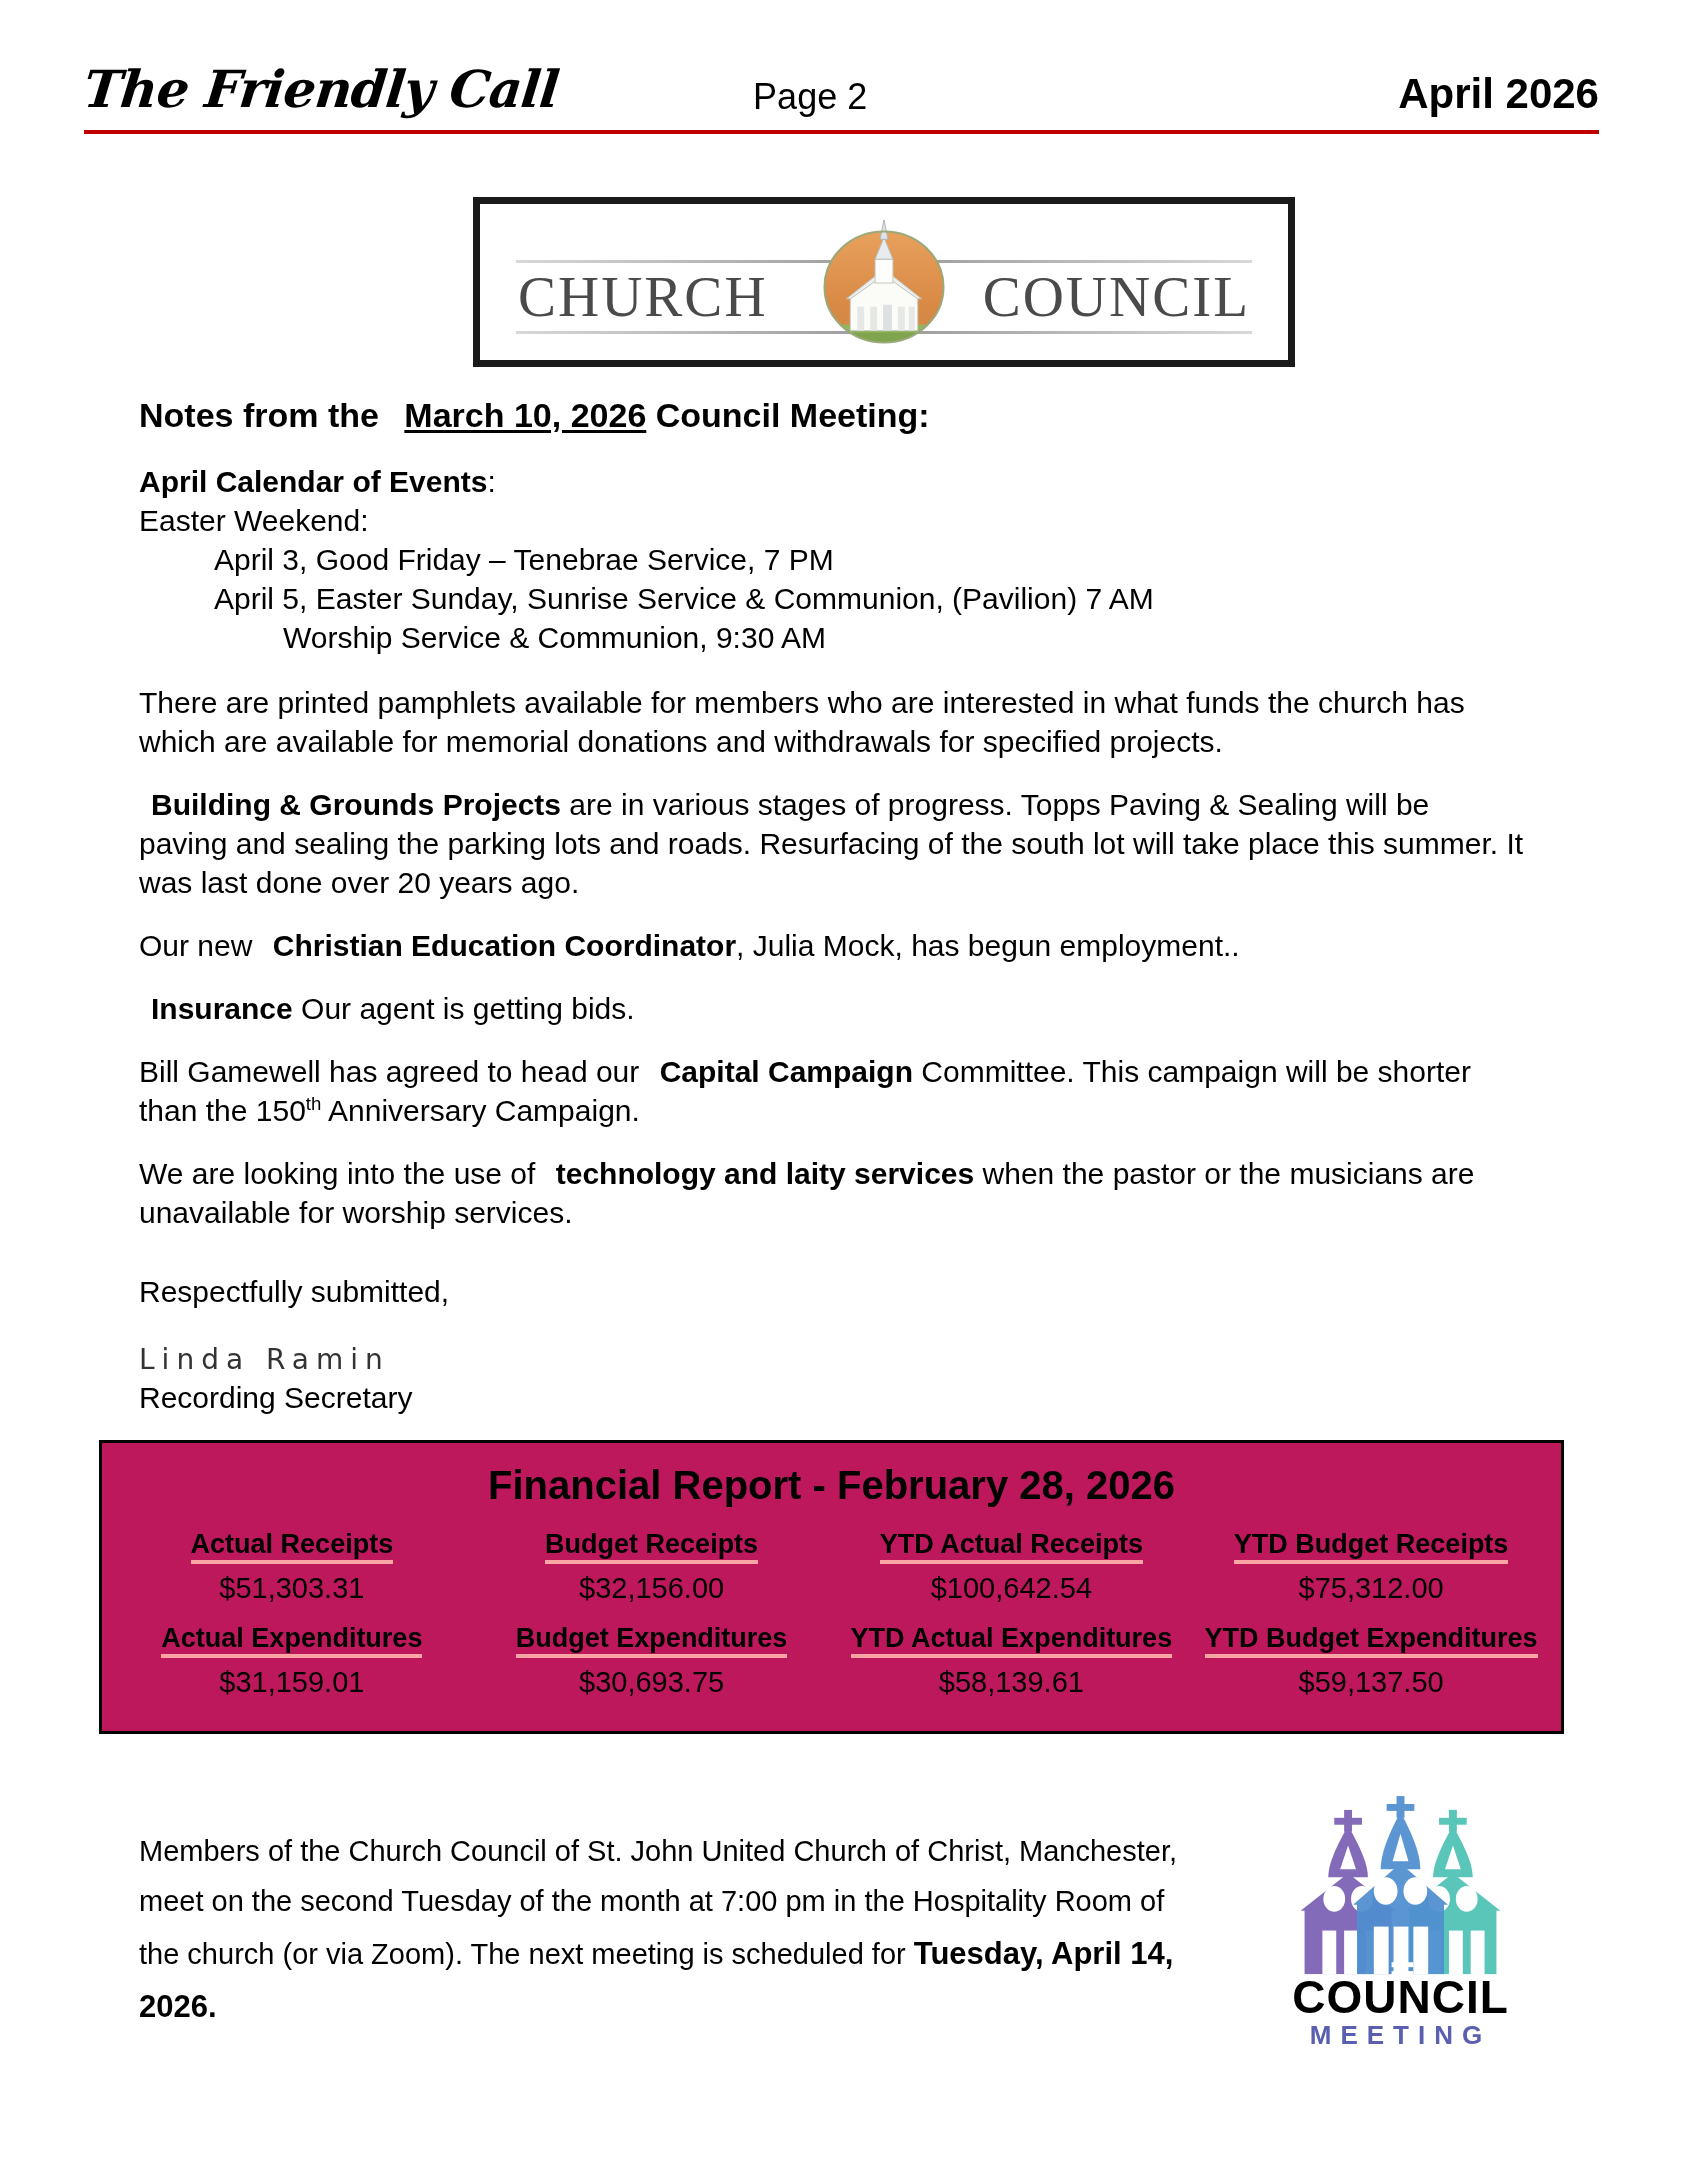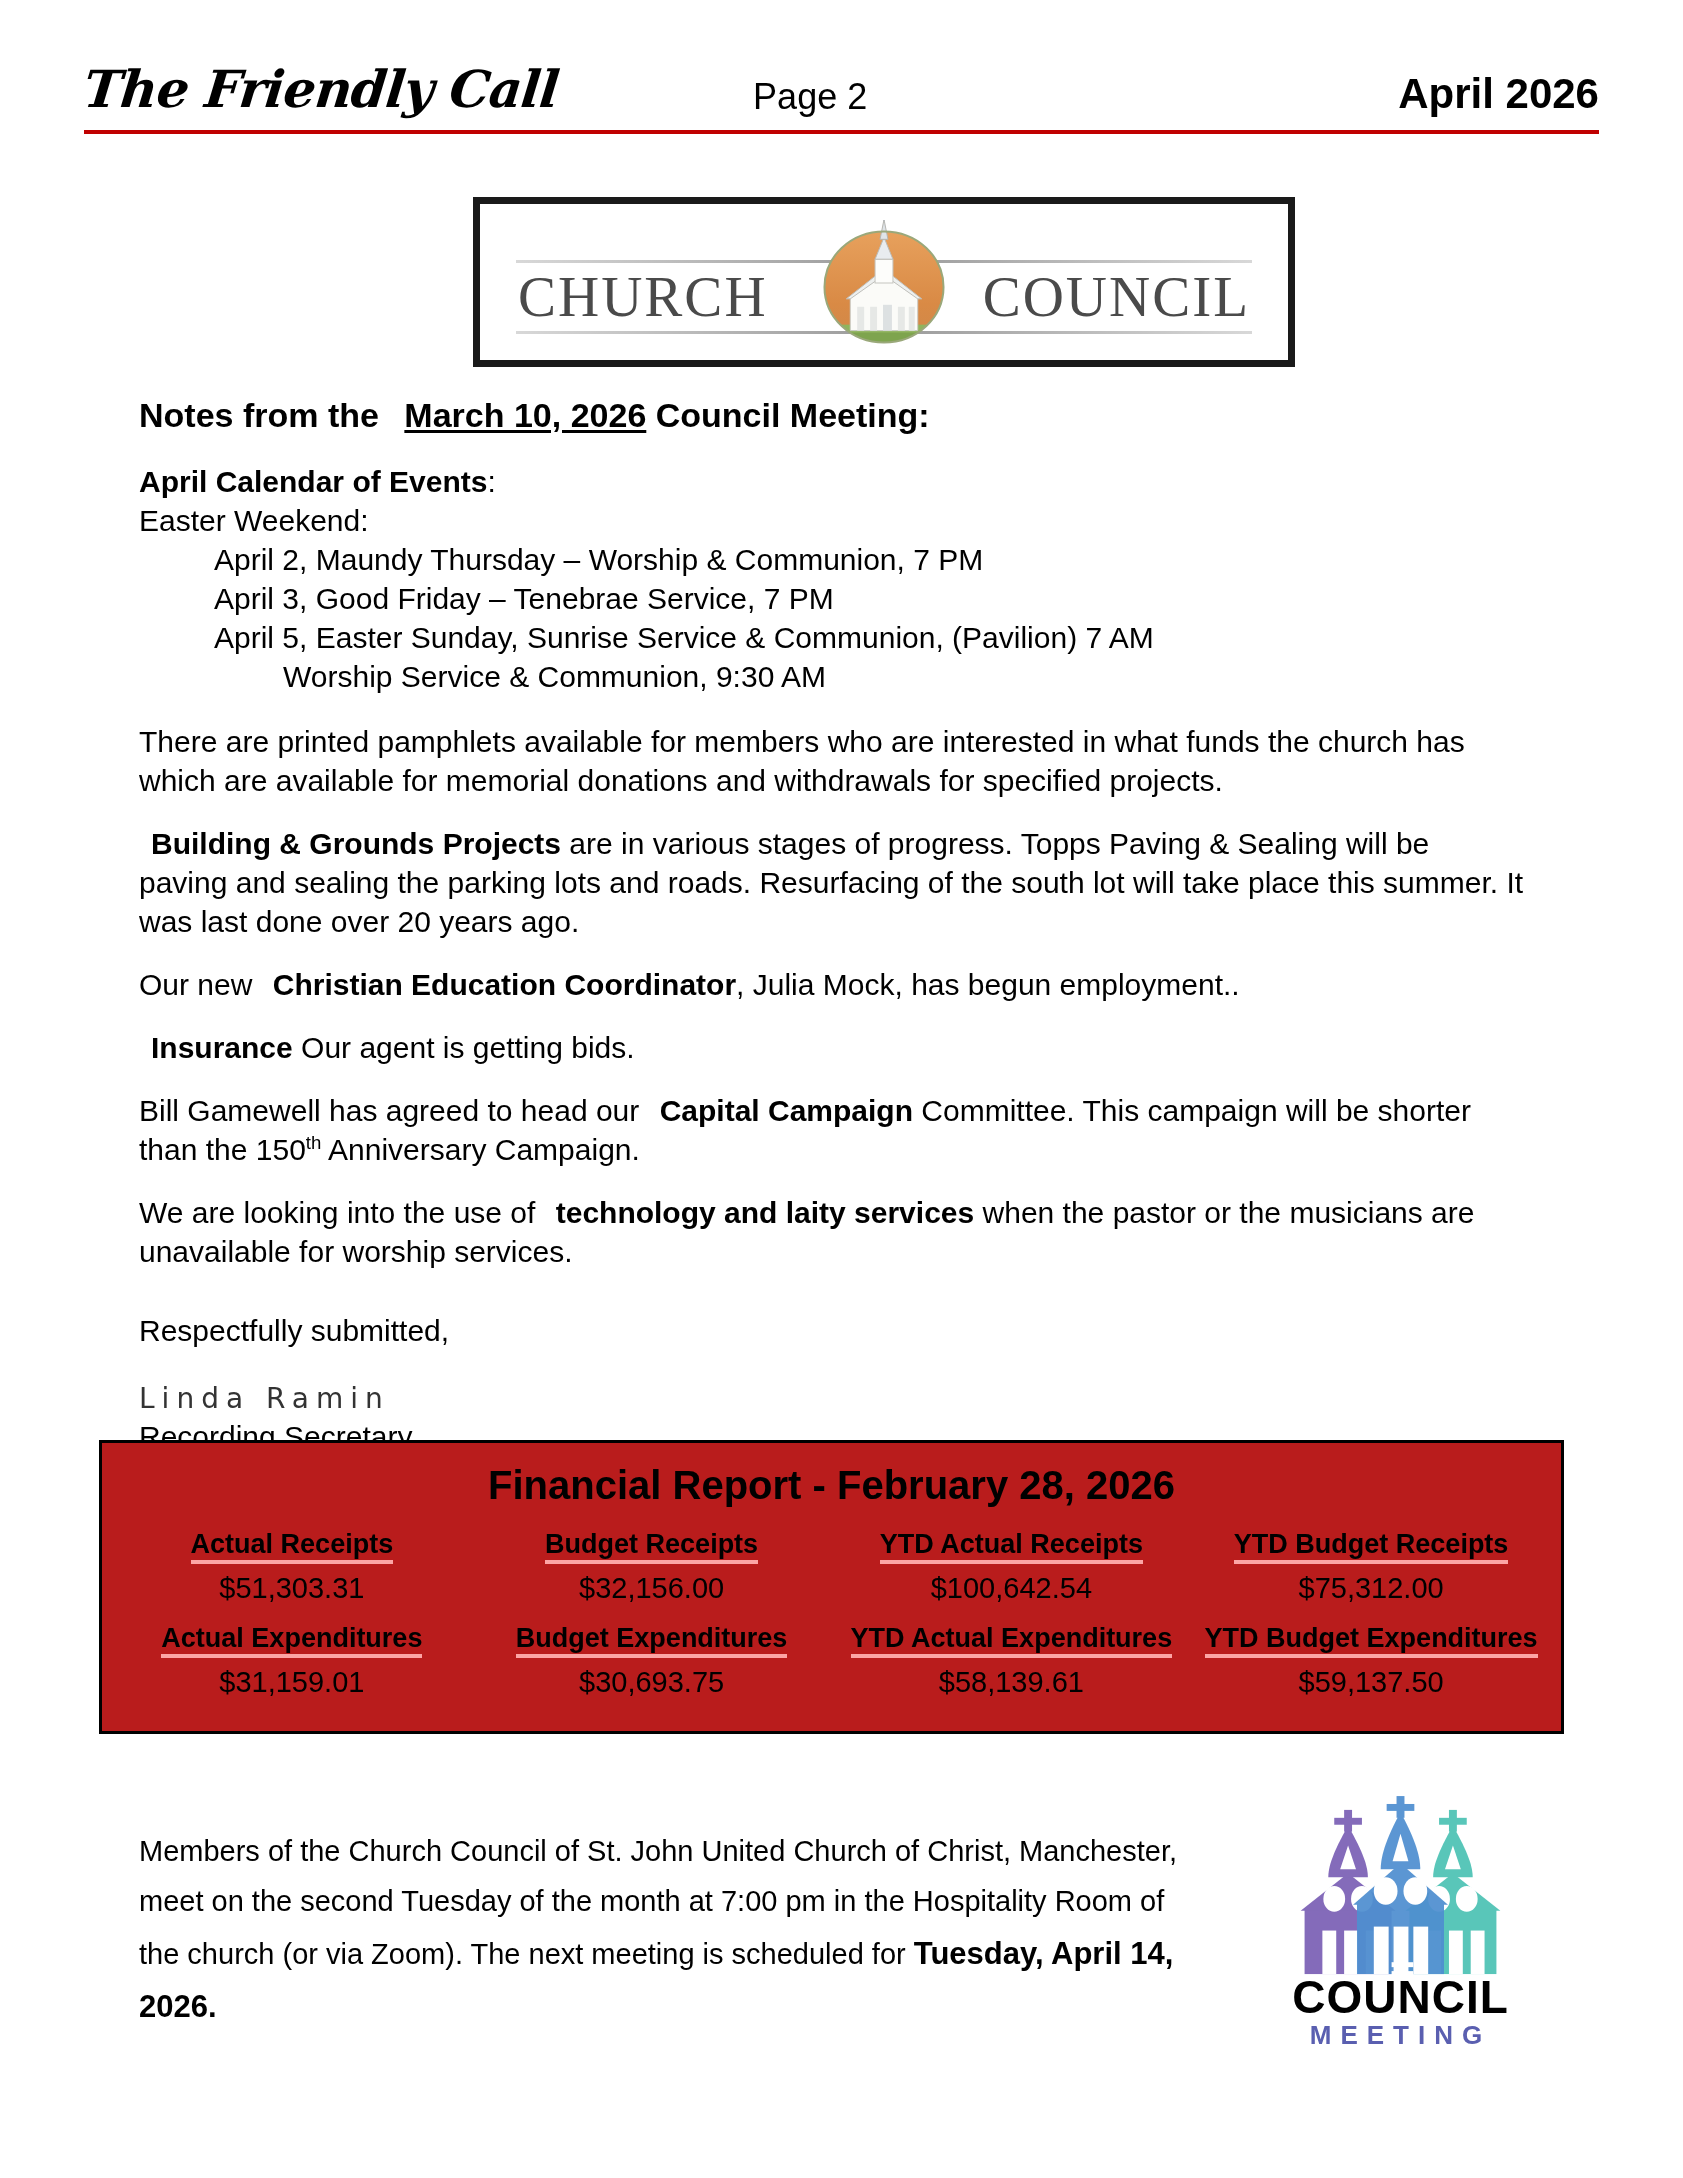--- a/index.html
+++ b/index.html
@@ -183,21 +183,21 @@
 
   
   .fin-box {
     position: absolute;
     left: 99px;
     top: 1440px;
     width: 1465px;
     border: 3px solid #000000;
     box-sizing: border-box;
     padding: 16px 10px 18px 10px;
-    background: #b91c1c;
+    background: #be185d;
   }
   .fin-title {
     text-align: center;
     font-size: 40px;
     font-weight: bold;
     margin: 4px 0 18px 0;
     line-height: 1.1;
   }
   table.fin {
     width: 100%;
@@ -323,21 +323,20 @@
     </div>
   </div>
 
   <div class="content">
 
     <h1 class="notes-head"><span>Notes from the </span><u>March 10, 2026</u><span> Council Meeting:</span></h1>
 
     <div class="cal-block">
       <p class="cal-title"><span>April Calendar of Events</span><span class="plain">:</span></p>
       <p class="cal-sub">Easter Weekend:</p>
-      <p class="cal-item">April 2, Maundy Thursday – Worship &amp; Communion, 7 PM</p>
       <p class="cal-item">April 3, Good Friday – Tenebrae Service, 7 PM</p>
       <p class="cal-item">April 5, Easter Sunday, Sunrise Service &amp; Communion, (Pavilion) 7 AM</p>
       <p class="cal-item indent2">Worship Service &amp; Communion, 9:30 AM</p>
     </div>
 
     <p class="para">There are printed pamphlets available for members who are interested in what funds the church has which are available for memorial donations and withdrawals for specified projects.</p>
 
     <p class="para"><b>Building &amp; Grounds Projects</b><span> are in various stages of progress.  Topps Paving &amp; Sealing will be paving and sealing the parking lots and roads. Resurfacing of the south lot will take place this summer. It was last done over 20 years ago.</span></p>
 
     <p class="para"><span>Our new </span><b>Christian Education Coordinator</b><span>, Julia Mock, has begun employment..</span></p>

